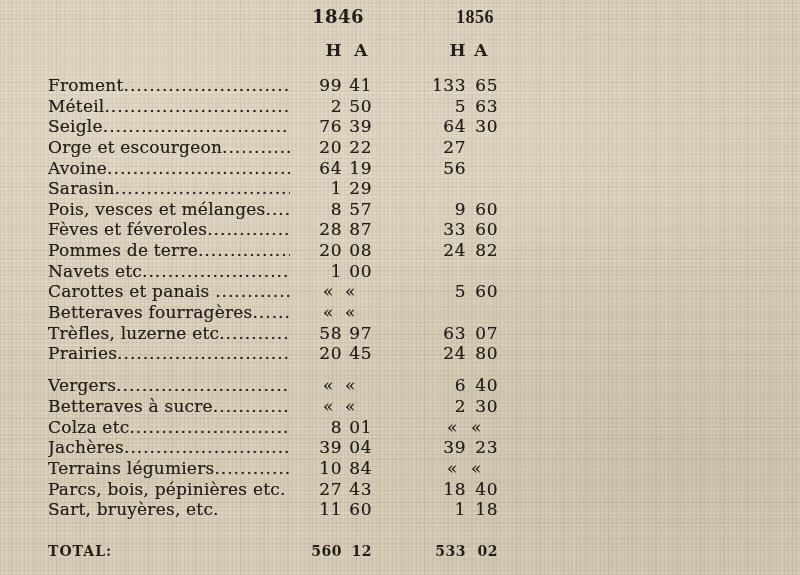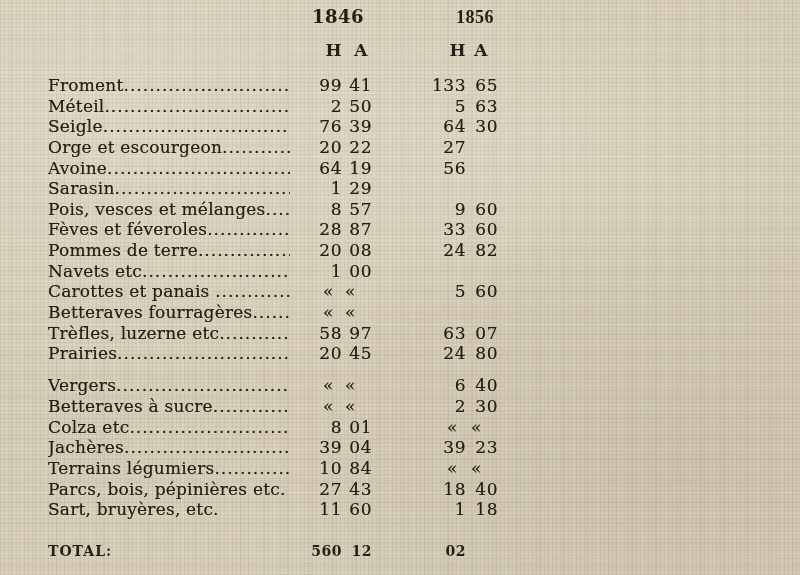--- a/index.html
+++ b/index.html
@@ -250,17 +250,18 @@
           <div class="c c-a1">60</div>
           <div class="c c-h2">1</div>
           <div class="c c-a2">18</div>
         </div>
       </div>
 
     <div class="grid row-total">
       <div class="c c-label total-label">TOTAL:</div>
       <div class="c c-h1">560</div>
       <div class="c c-a1">12</div>
+      <div class="c c-h2">533</div>
       <div class="c c-a2">02</div>
     </div>
 
   </div>
 </div>
 
 </body></html>

